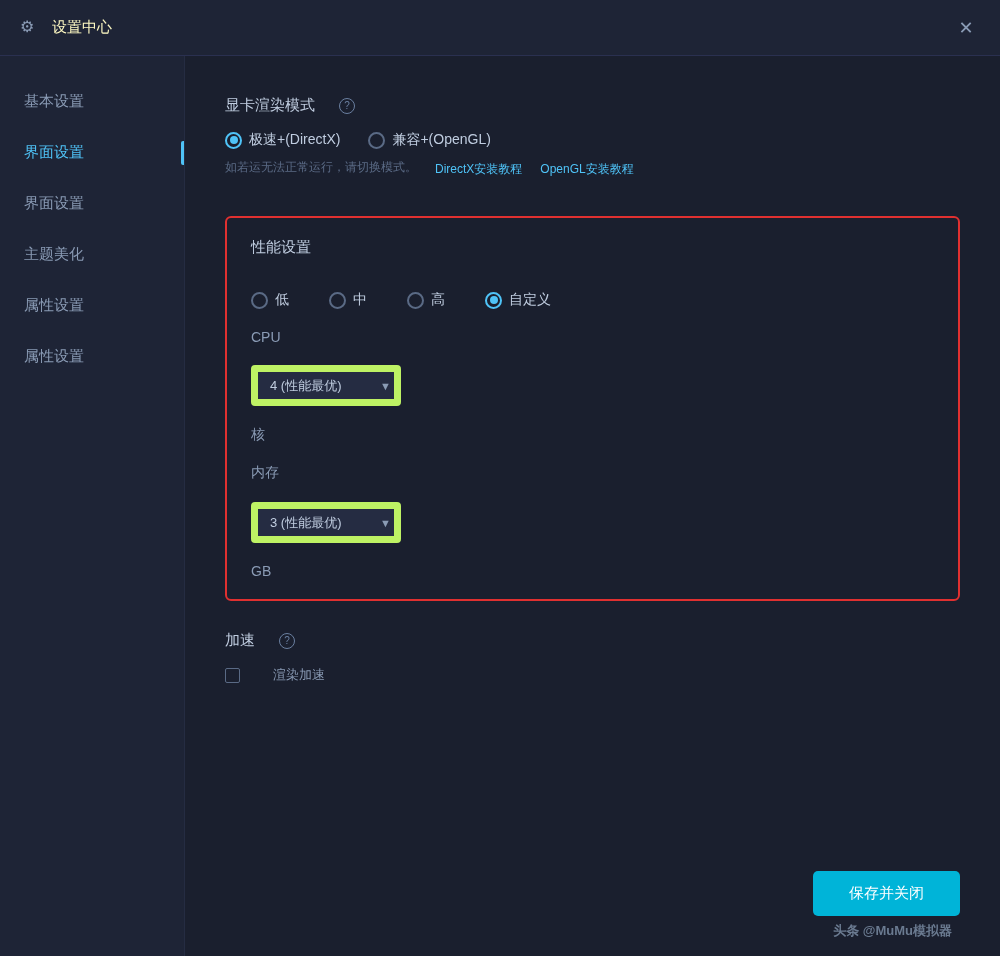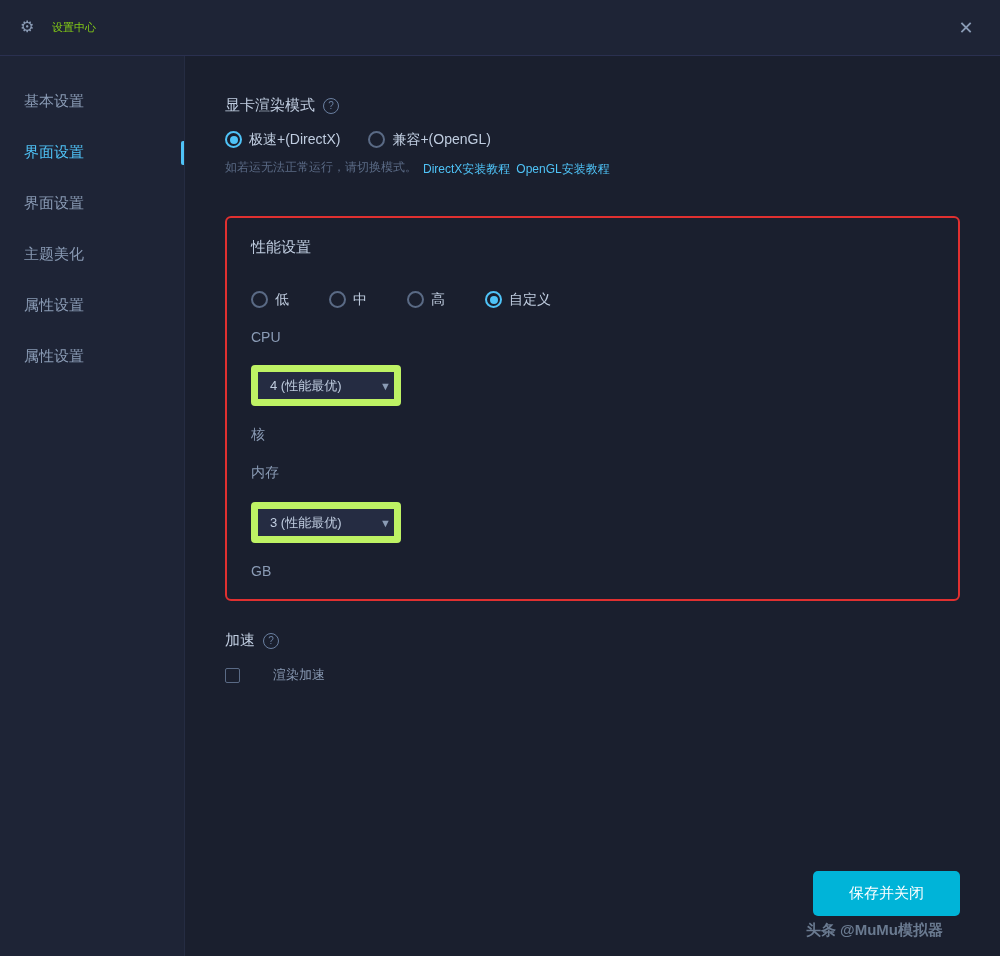--- a/index.html
+++ b/index.html
@@ -27,22 +27,22 @@
       display: flex;
       align-items: center;
       gap: 10px;
     }
     .title-icon {
       width: 22px;
       height: 22px;
       color: #8a9bb5;
     }
     .title-text {
-      color: #84cc16;
-      font-size: 11px;
+      color: #fef9c3;
+      font-size: 15px;
     }
     .close-btn {
       width: 28px;
       height: 28px;
       display: flex;
       align-items: center;
       justify-content: center;
       color: #8a9bb5;
       cursor: pointer;
       font-size: 18px;
@@ -99,21 +99,21 @@
       margin-bottom: 36px;
     }
 
     
     .section-title {
       color: #c0cde0;
       font-size: 15px;
       margin-bottom: 16px;
       display: flex;
       align-items: center;
-      gap: 8px;
+      gap: 24px;
     }
     .help-icon {
       width: 16px;
       height: 16px;
       border-radius: 50%;
       border: 1px solid #6a7fa0;
       color: #6a7fa0;
       font-size: 10px;
       display: inline-flex;
       align-items: center;
@@ -123,20 +123,21 @@
 
     
     .radio-group {
       display: flex;
       align-items: center;
       gap: 28px;
       margin-bottom: 10px;
     }
     .radio-label {
       display: flex;
+      align-items: center;
       gap: 7px;
       color: #c0cde0;
       font-size: 14px;
       cursor: pointer;
     }
     .radio-outer {
       width: 17px;
       height: 17px;
       border-radius: 50%;
       border: 2px solid #5a6a85;
@@ -163,21 +164,21 @@
     }
     .info-link {
       color: #4fc3f7;
       font-size: 12px;
       cursor: pointer;
       text-decoration: none;
     }
     .info-line {
       display: flex;
       align-items: center;
-      gap: 6px;
+      gap: 18px;
       margin-top: 4px;
     }
 
     
     .perf-box {
       border: 2px solid #e03030;
       border-radius: 6px;
       padding: 20px 24px;
       margin-top: 10px;
     }
@@ -270,23 +271,23 @@
       padding: 13px 36px;
       font-size: 15px;
       cursor: pointer;
       font-family: inherit;
     }
 
     
     .watermark {
       position: absolute;
       bottom: 16px;
-      right: 57px;
+      right: 48px;
       color: #4a5570;
-      font-size: 15px;
+      font-size: 13px;
       display: flex;
       align-items: center;
       gap: 6px;
       justify-content: center;
     }
     .watermark-bold {
       color: #6a7a90;
       font-weight: bold;
     }
 

